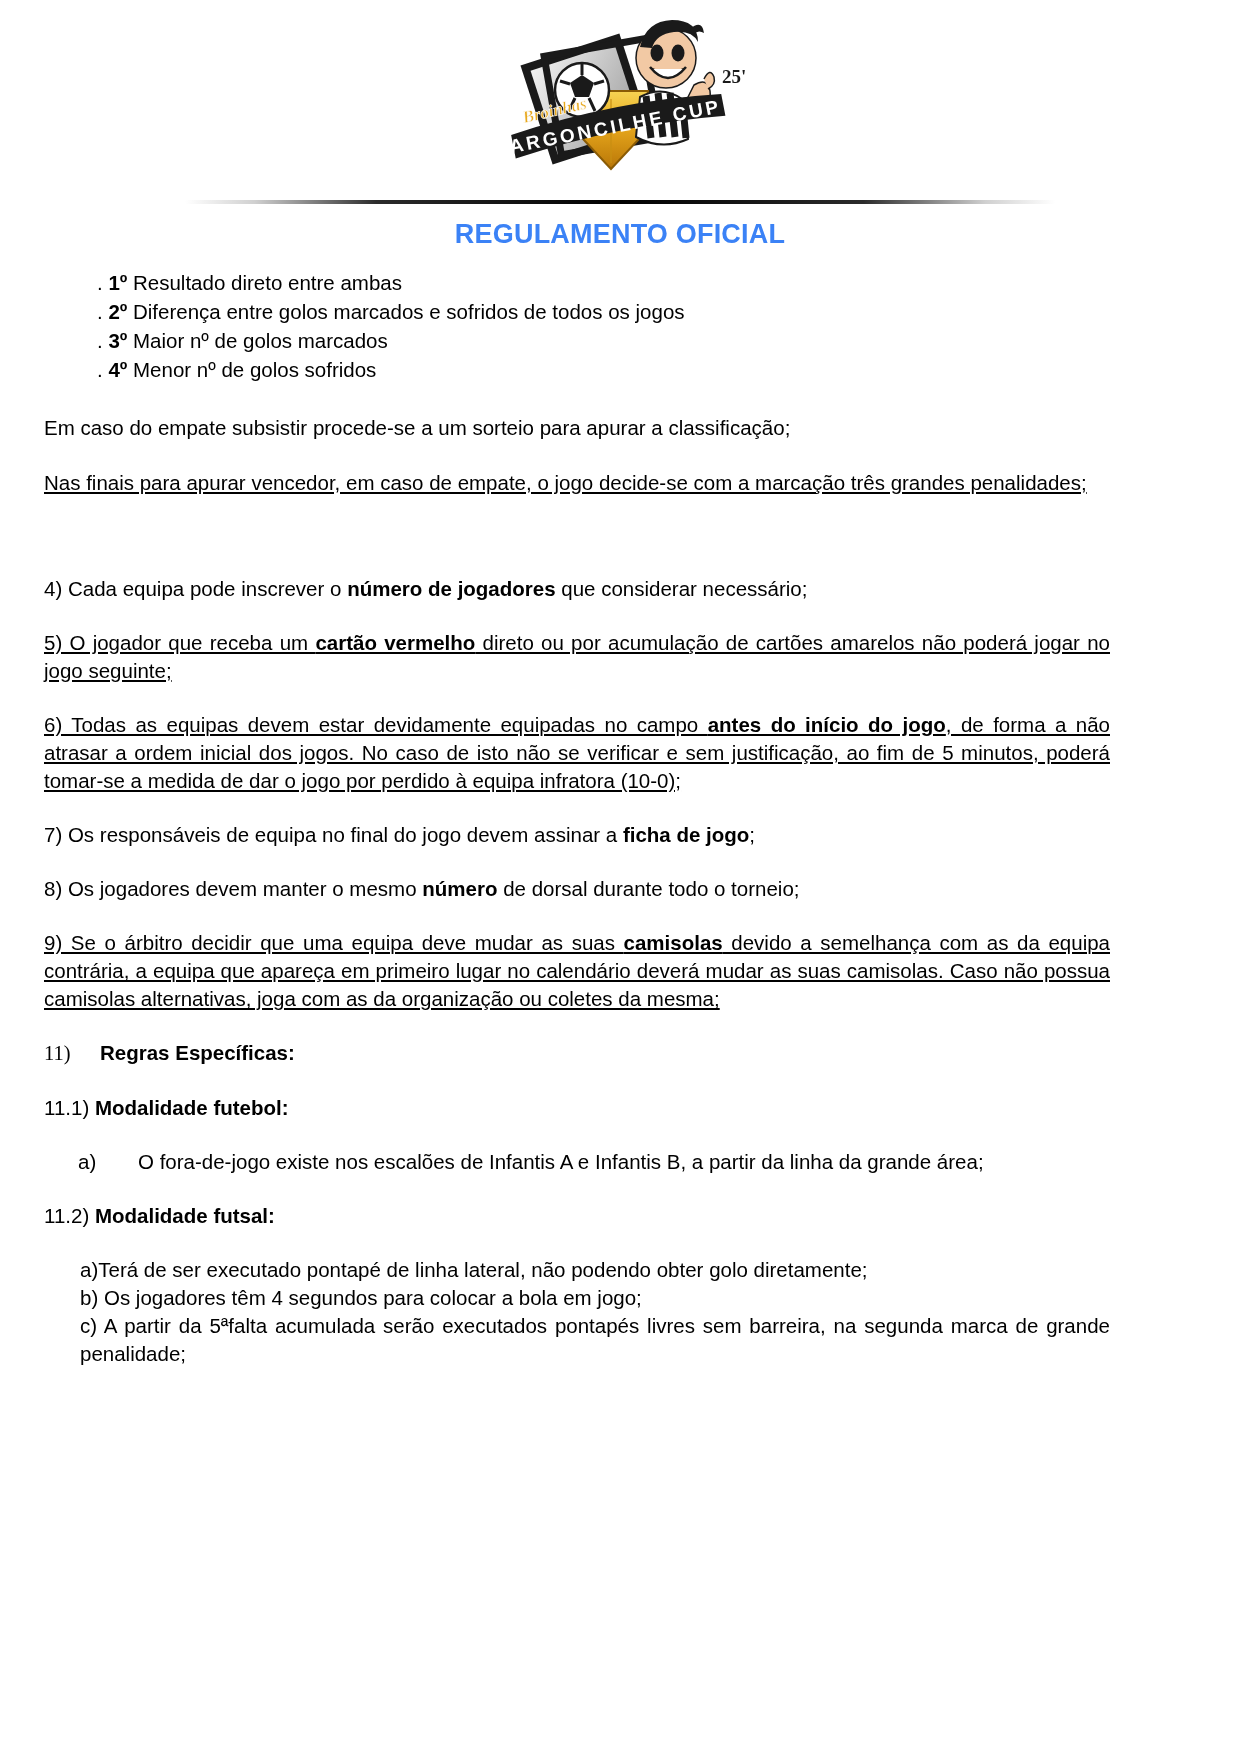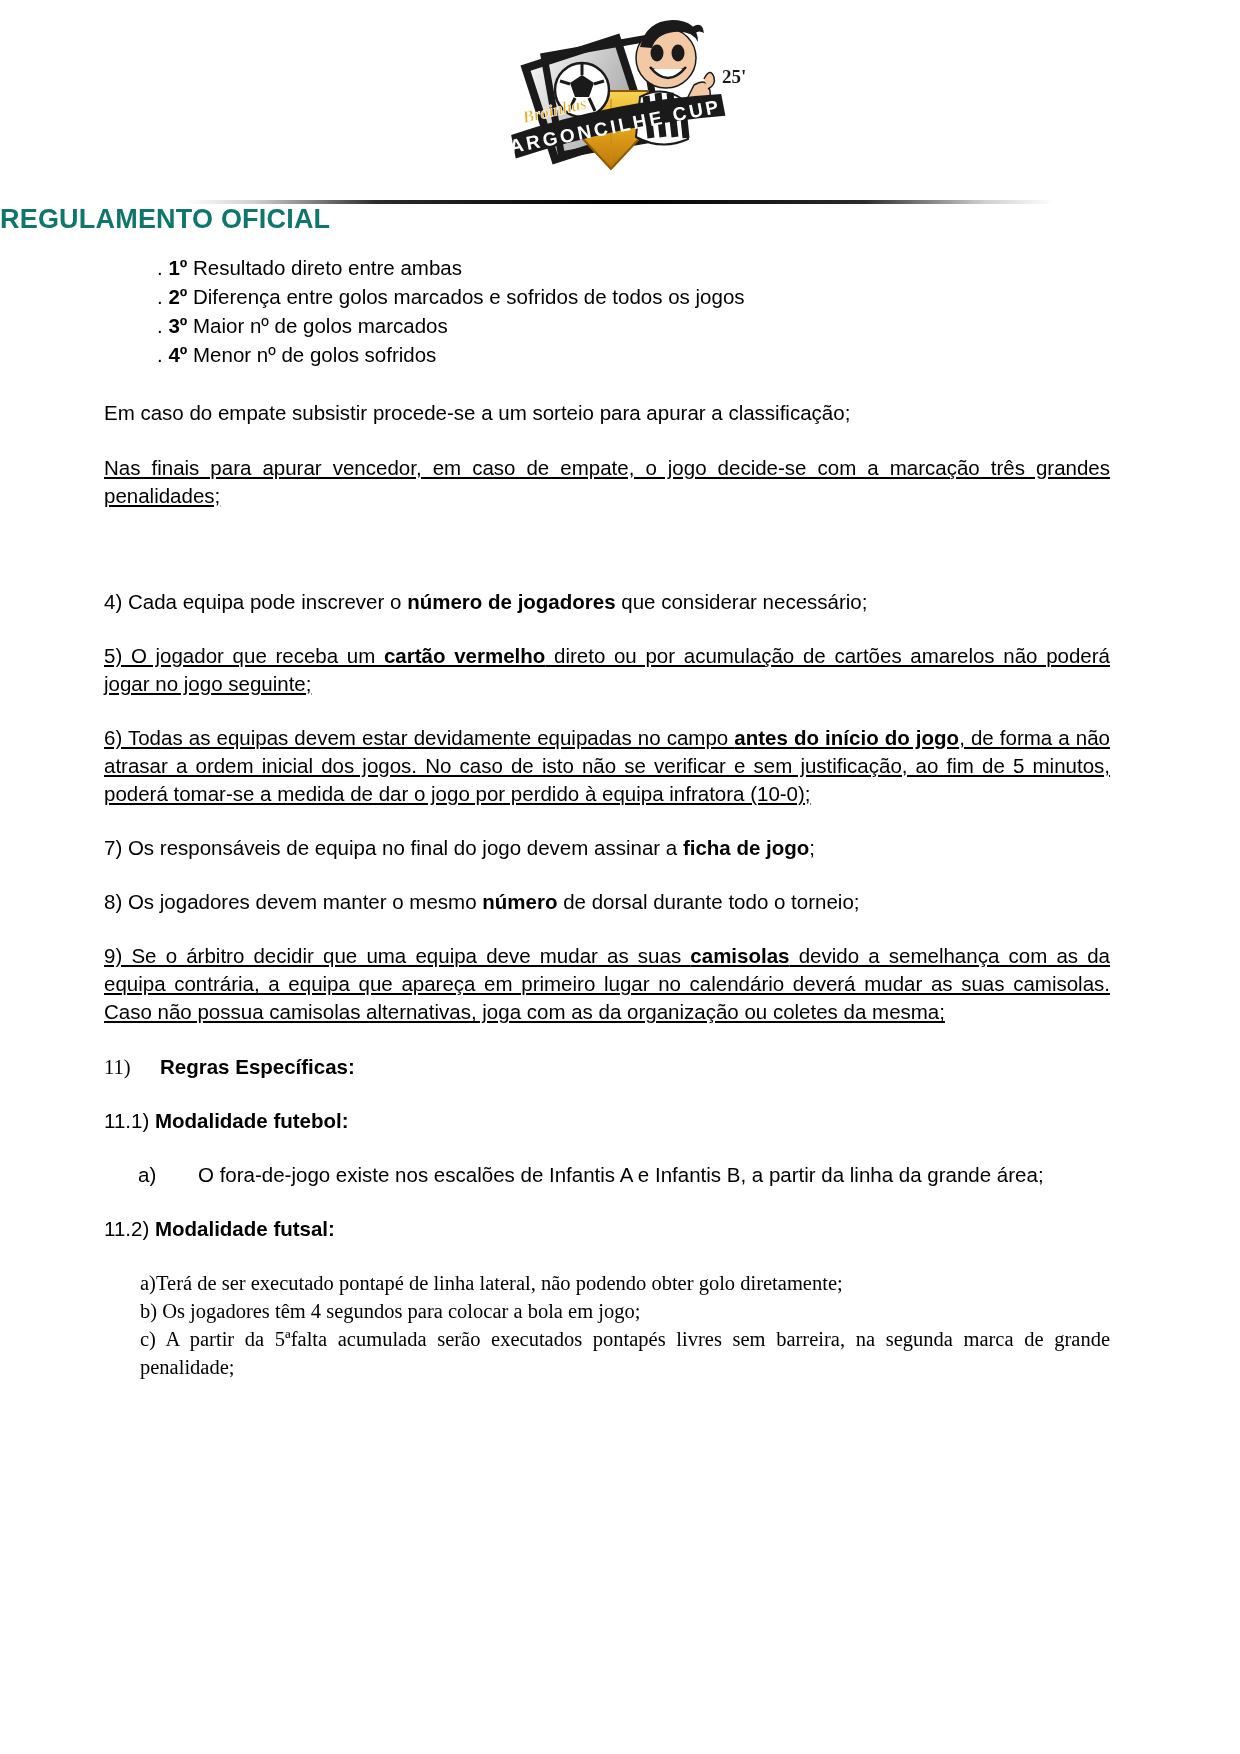--- a/index.html
+++ b/index.html
@@ -48,30 +48,32 @@
         rgba(255,255,255,0) 0%,
         rgba(120,120,120,0.35) 8%,
         #2b2b2b 22%,
         #000000 50%,
         #2b2b2b 78%,
         rgba(120,120,120,0.35) 92%,
         rgba(255,255,255,0) 100%);
   }
 
   .doc-title {
-    color: #0f766e;
+    text-align: center;
+    color: #3b82f6;
     font-size: 27px;
     font-weight: bold;
     letter-spacing: 0.2px;
+    margin-top: 15px;
     margin-bottom: 18px;
   }
 
   
   .content {
-    padding-left: 104px;
+    padding-left: 44px;
     padding-right: 130px;
     font-size: 20.5px;
     line-height: 1.37;
   }
 
   .tiebreak-list {
     margin: 0 0 30px 0;
     padding: 0;
     list-style: none;
   }
@@ -111,21 +113,21 @@
   .lettered .ltr-body {
     display: block;
     padding-left: 30px;
     text-indent: -30px;
   }
 
   .plain-lines {
     margin: 0 0 10px 0;
     padding-left: 36px;
   }
-  .plain-lines .ln { display: block; text-align: justify; font-family: Liberation Serif, serif; }
+  .plain-lines .ln { display: block; text-align: justify; }
   .plain-lines .ln.wrap { text-align: justify; }
 
   b { font-weight: bold; }
 </style>
 </head>
 <body>
 
 <div class="page">
 
   <div class="logo-area">

